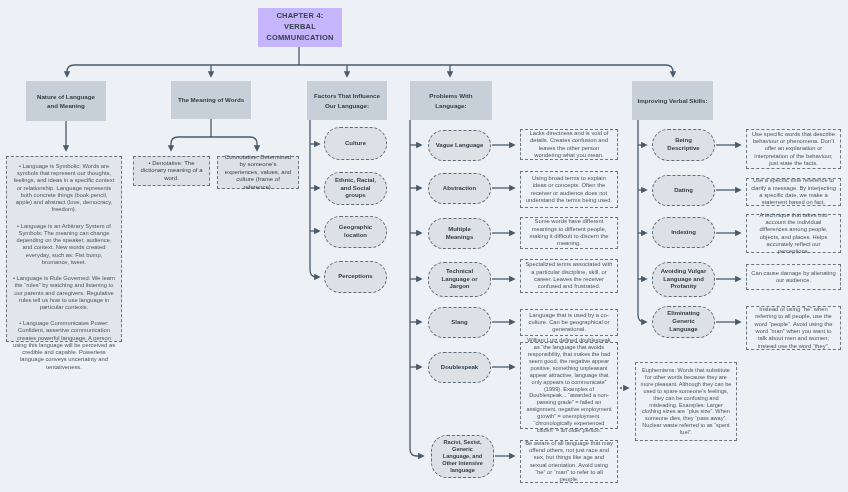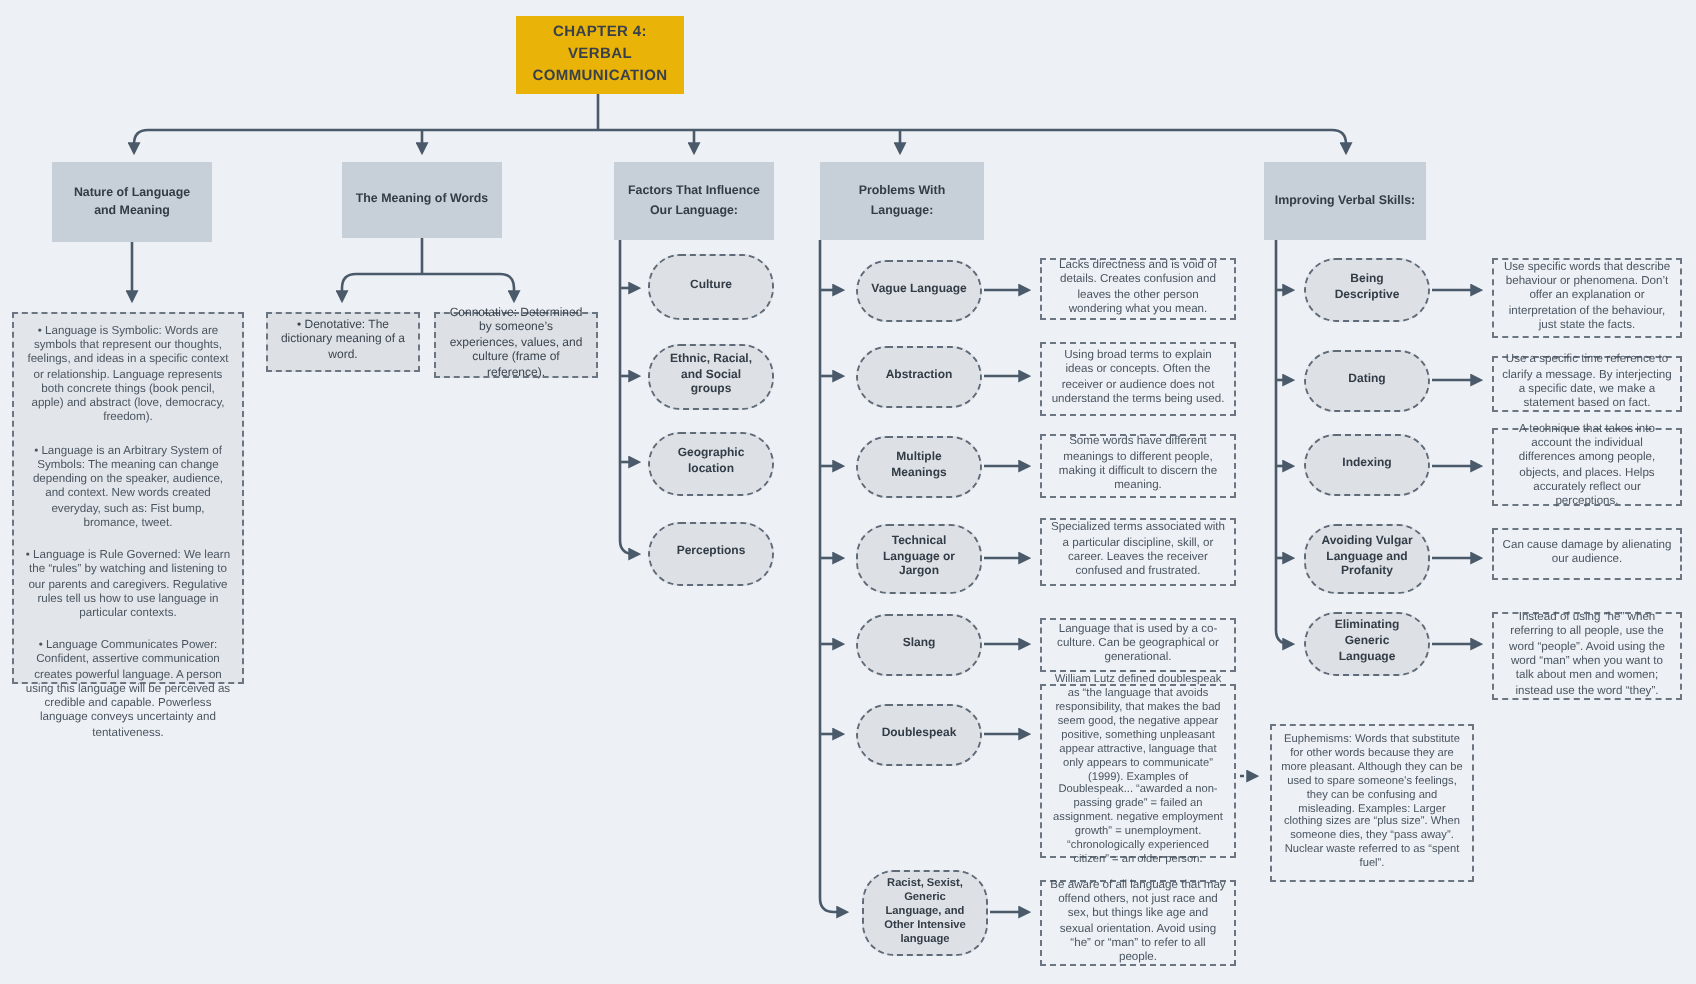--- a/index.html
+++ b/index.html
@@ -6,21 +6,21 @@
   body{
     width:848px;height:492px;position:relative;overflow:hidden;
     background:#edf0f4;
     font-family:"Liberation Sans", sans-serif;
     color:#333e49;
   }
   .canvas{position:absolute;inset:0;}
   svg.connectors{position:absolute;left:0;top:0;}
   .box{position:absolute;box-sizing:border-box;display:flex;align-items:center;justify-content:center;text-align:center;}
   .title-box{
-    background:#eab308;color:#38404a;font-weight:bold;font-size:7.5px;line-height:1.45;
+    background:#c4b5fd;color:#38404a;font-weight:bold;font-size:7.5px;line-height:1.45;
     padding:4px 6px;letter-spacing:.2px;
   }
   .hdr{
     background:#C7D0D8;color:#323c46;font-weight:bold;font-size:6.2px;line-height:1.5;
     padding:2px 5px;
   }
   .node{
     background:#DDE0E4;border:1px dashed #5F6B79;border-radius:16px;
     color:#323c46;font-weight:bold;font-size:6px;line-height:1.3;padding:2px 6px;
   }

